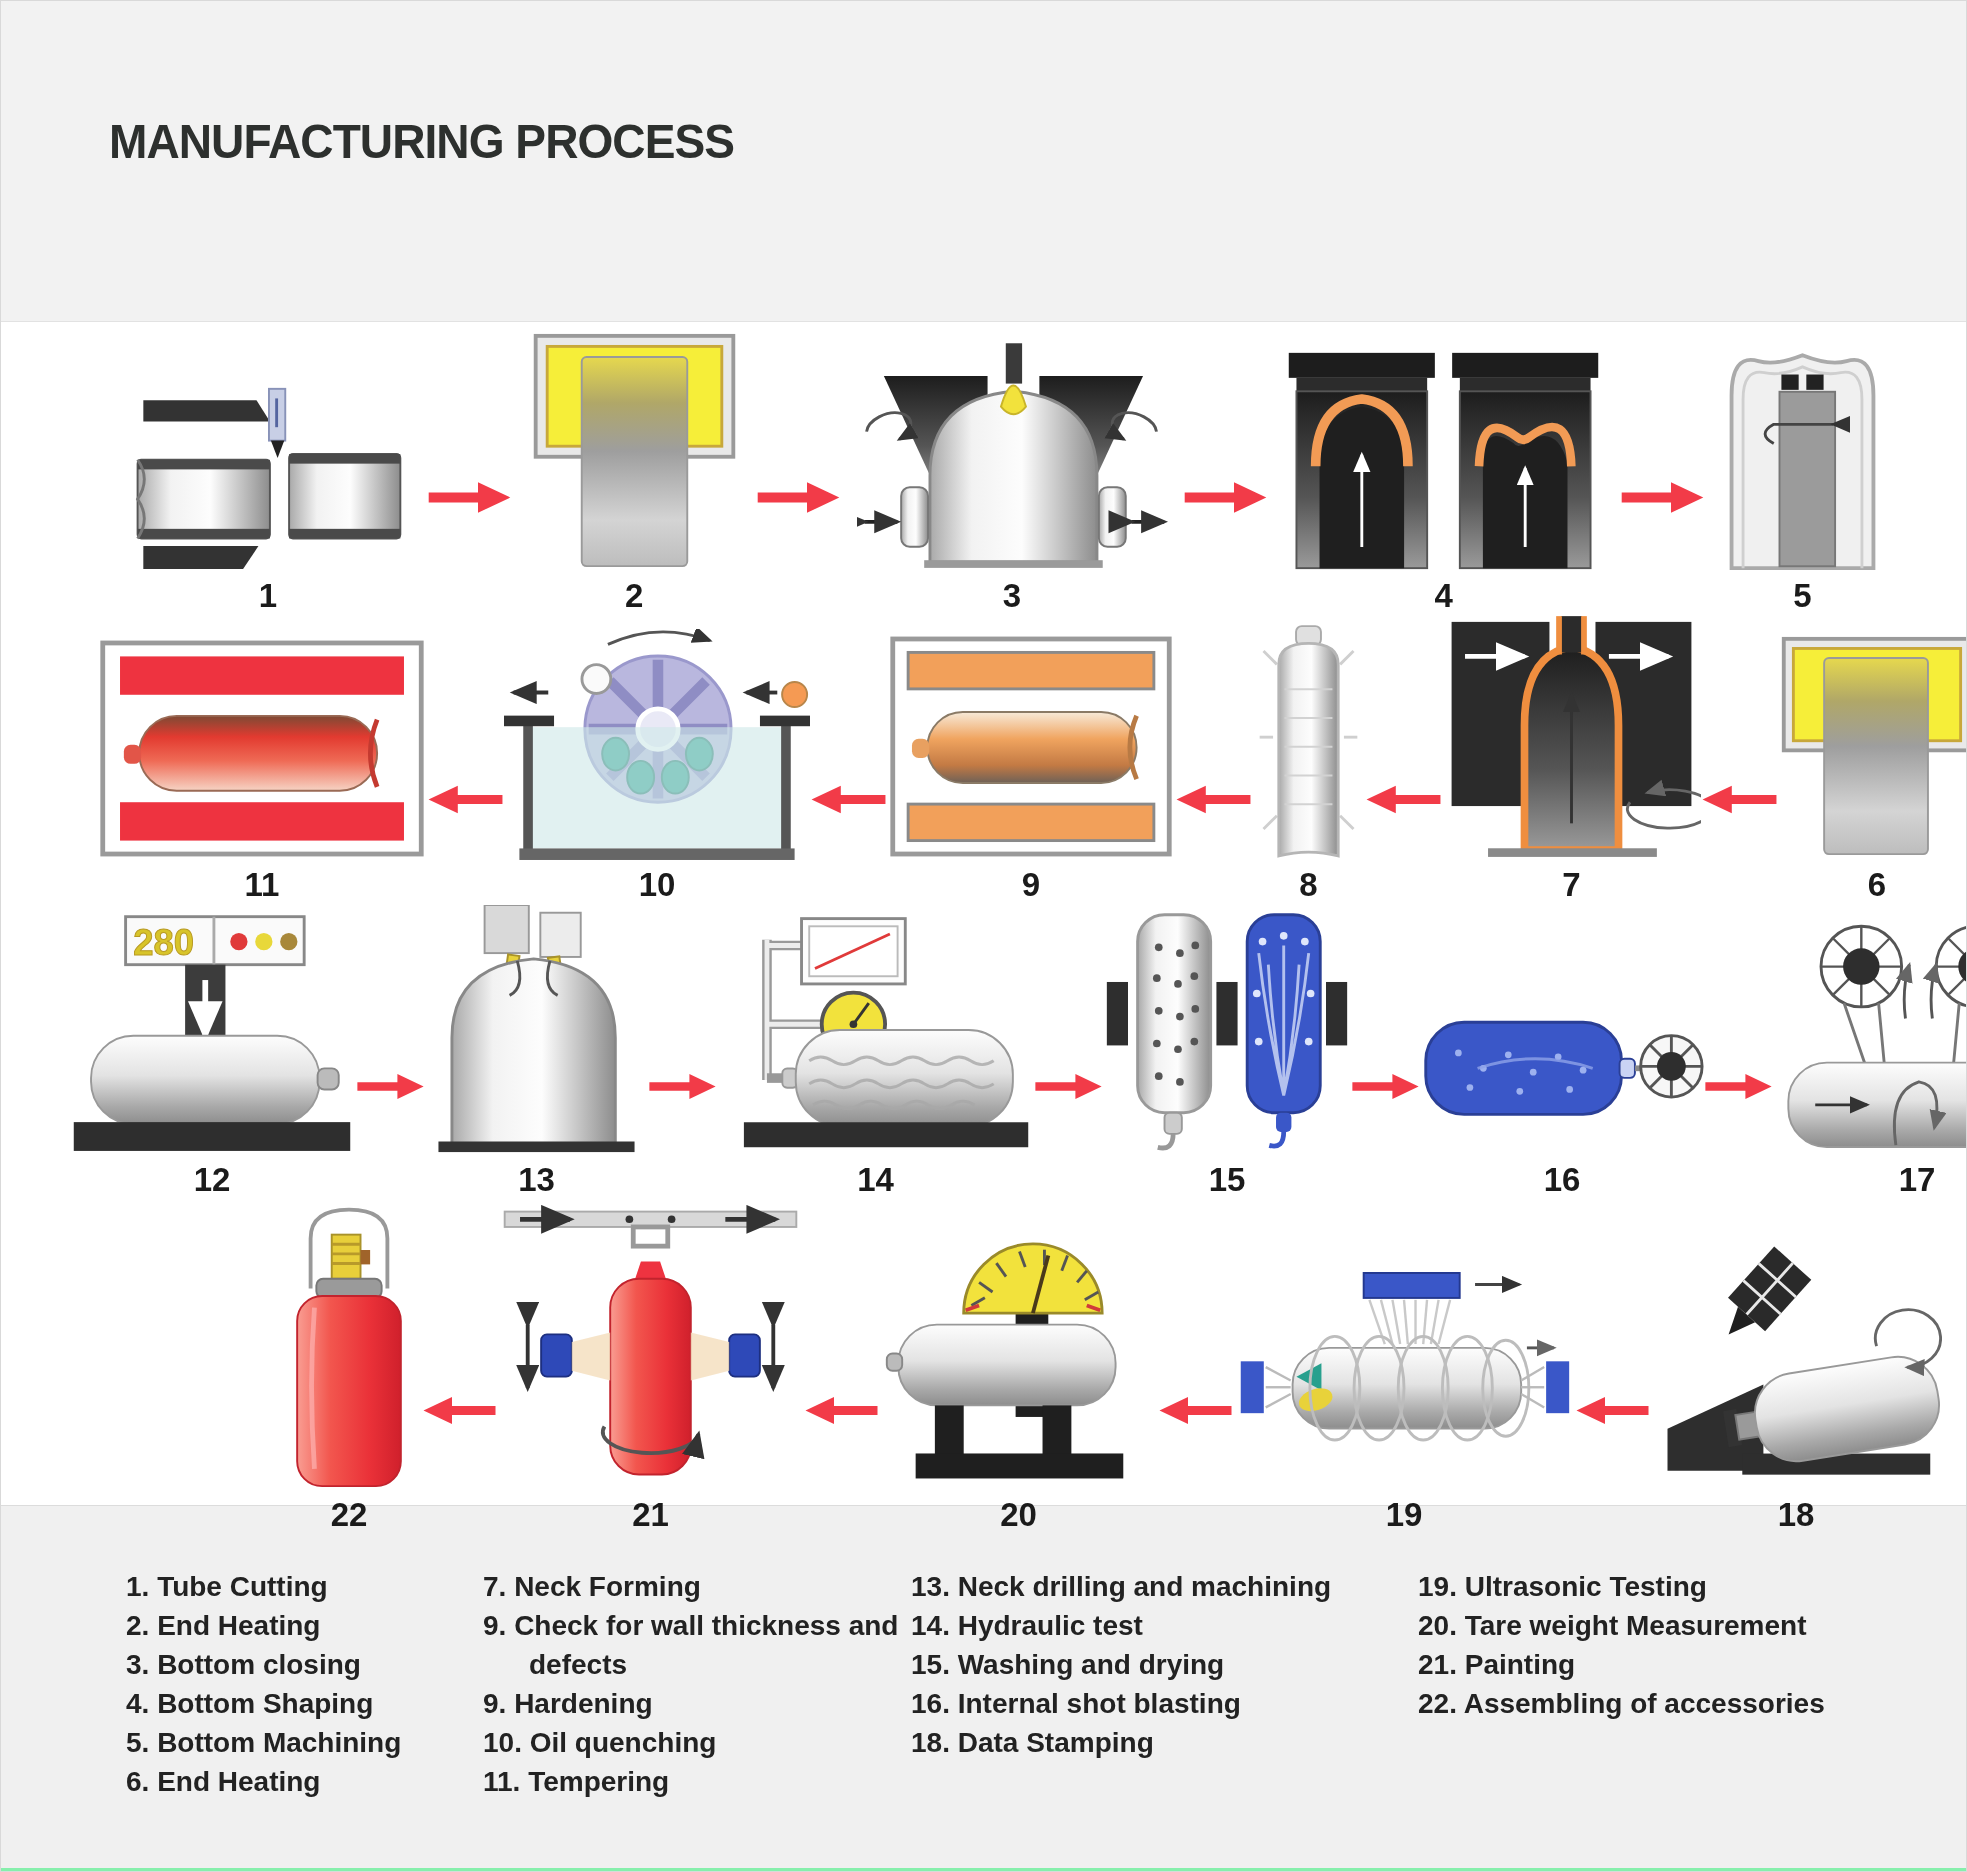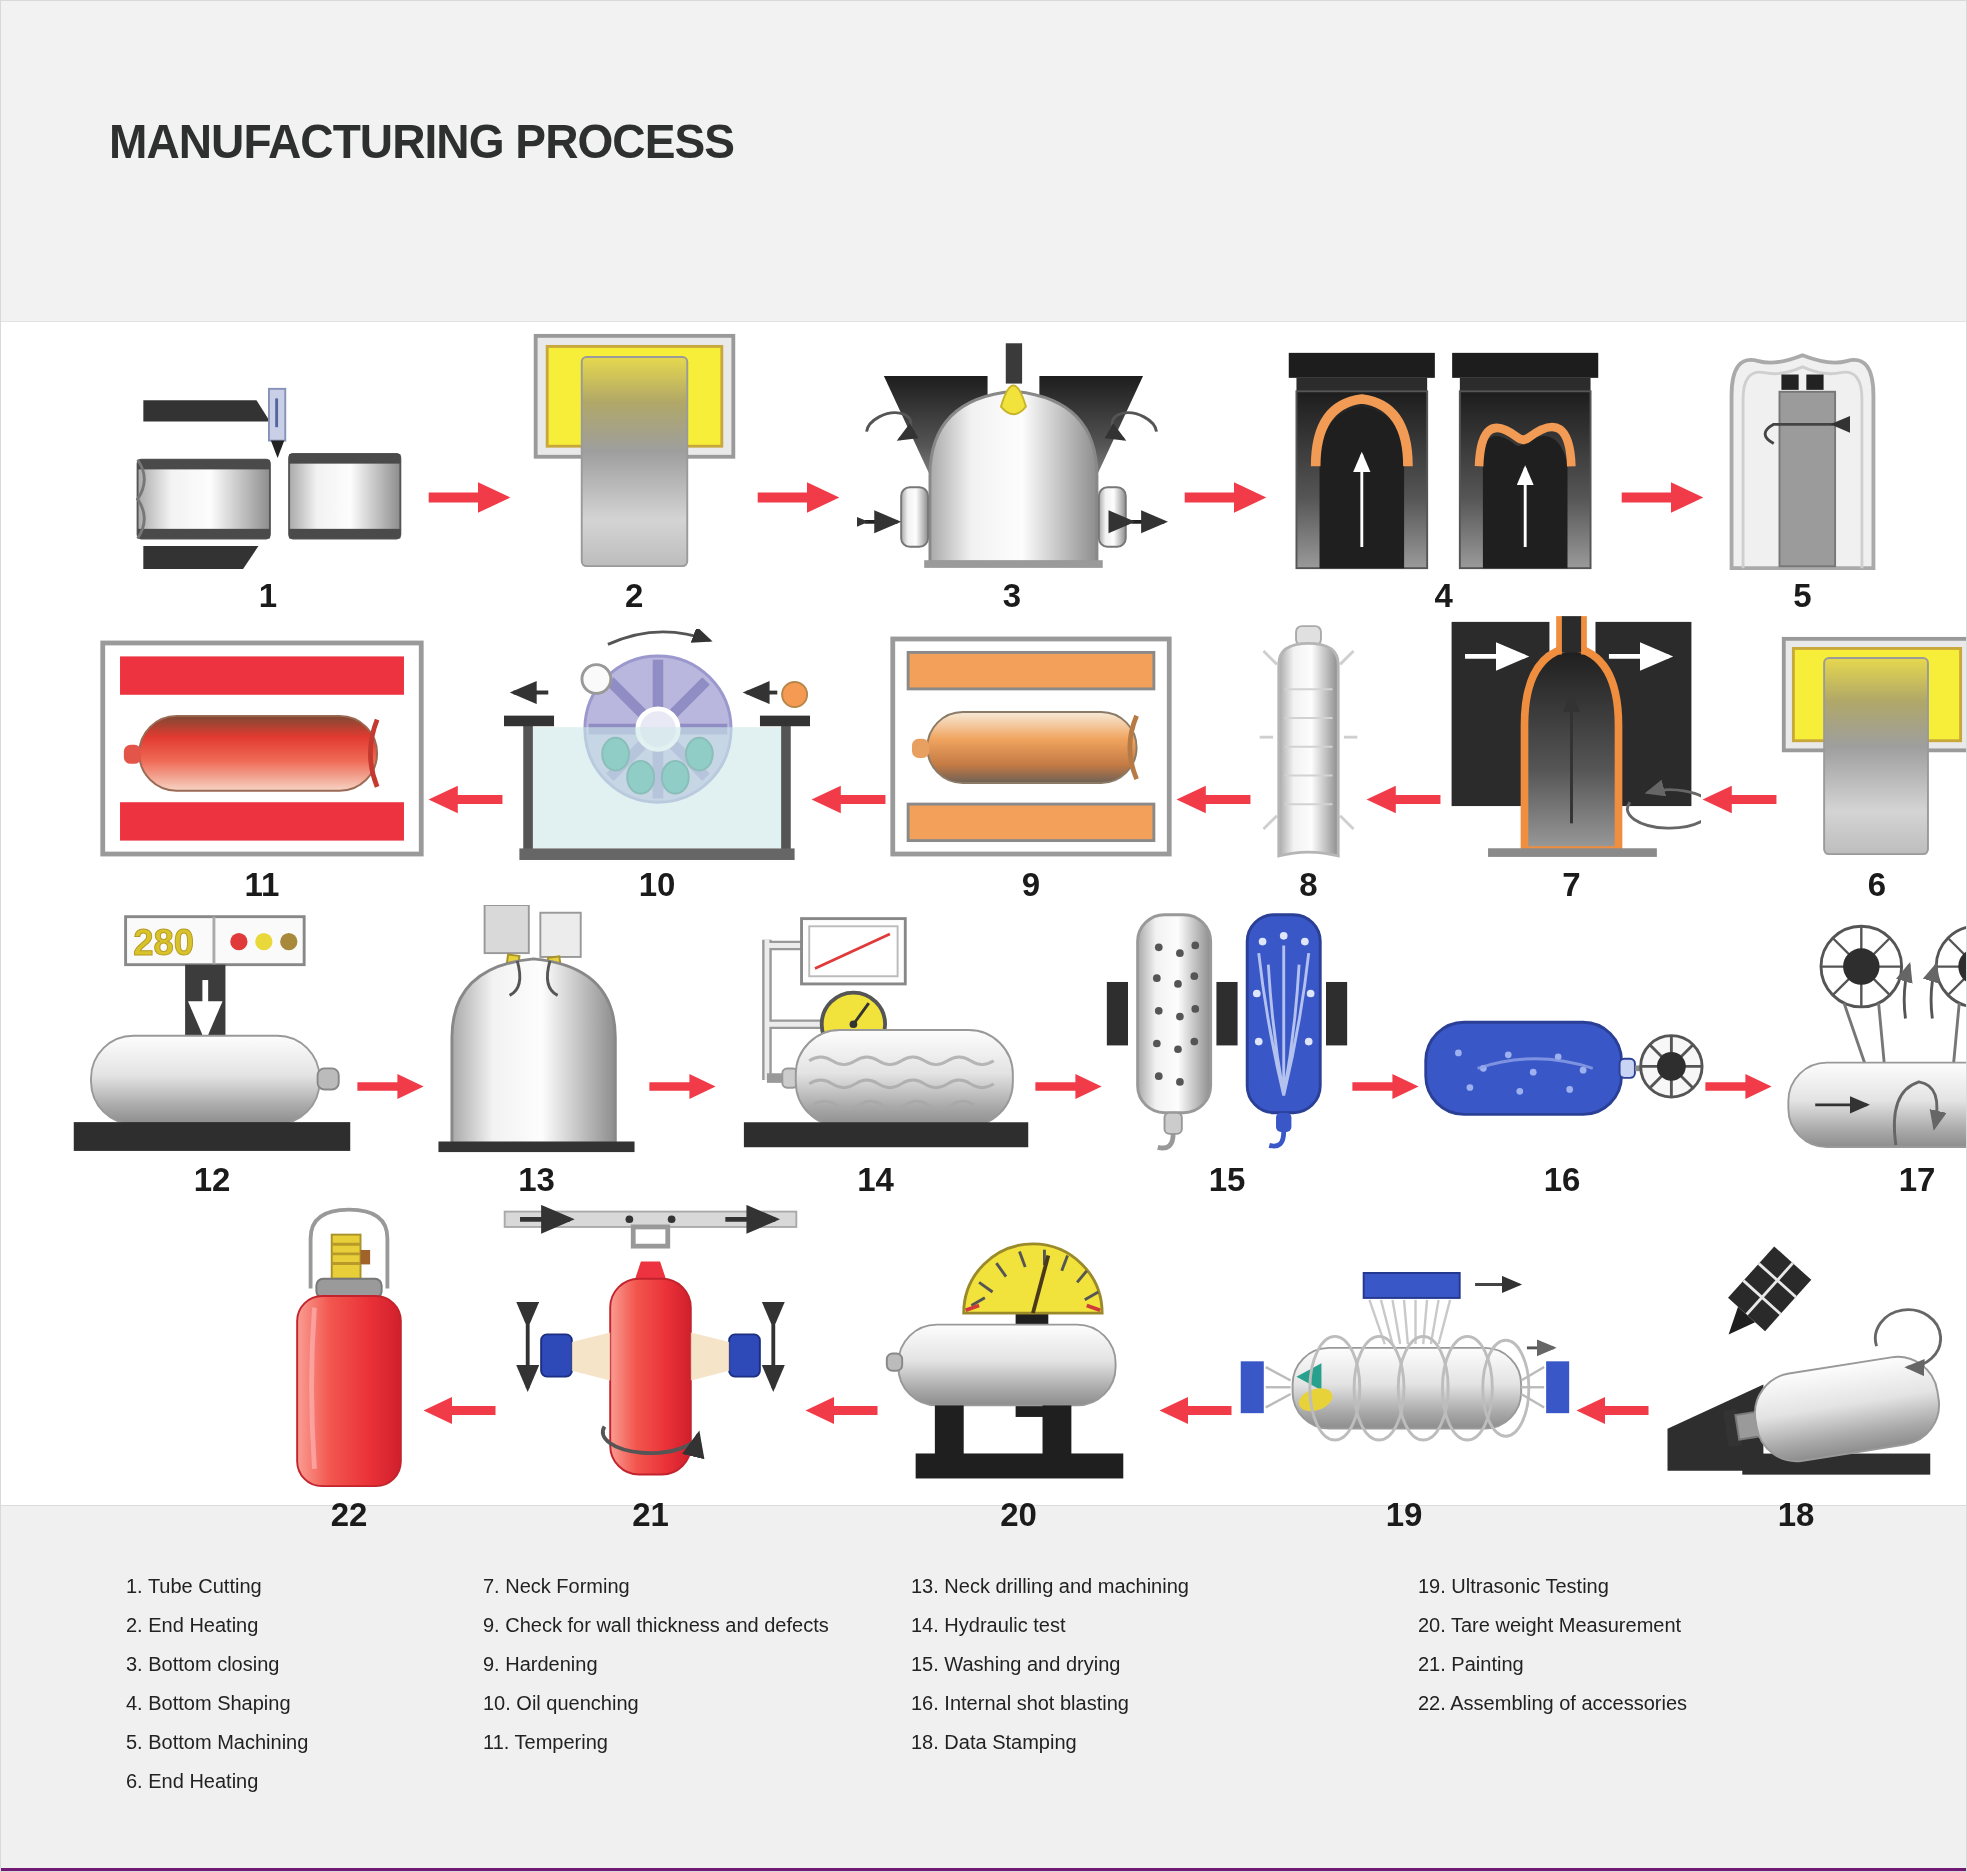--- a/index.html
+++ b/index.html
@@ -1,18 +1,18 @@
 <!DOCTYPE html>
 <html><head>
 <meta charset="utf-8">
 <style>
   html,body{margin:0;padding:0;background:#e8e8e8;}
   *{box-sizing:border-box;}
   #frame{
-    width:1967px;height:1872px;background:#701a75;
+    width:1967px;height:1872px;background:#86efac;
     border:1.9px solid #d9d9d9;position:relative;overflow:hidden;
     font-family:"Liberation Sans", sans-serif;
   }
   
   #header{height:320px;background:#f2f2f2;position:relative;}
   #page-title{
     position:absolute;left:108px;top:113px;margin:0;
     font-size:48px;font-weight:bold;letter-spacing:-1px;color:#2d302e;
     transform:scaleX(.96);transform-origin:left;
   }
@@ -37,21 +37,21 @@
   .ab3{margin-bottom:94px;}  .ab4{margin-bottom:104px;}
   .arrow-left{transform:scaleX(-1);}
   svg{display:block;}
   
   #legend{
     height:362px;background:#f0f0f0;display:flex;
     padding:61px 0 0 125px;
   }
   .lcol{list-style:none;margin:0;padding:0;}
   .lcol li{
-    font-size:20px;font-weight:normal;color:#222;line-height:39px;
+    font-size:28px;font-weight:bold;color:#222;line-height:39px;
     padding-left:46px;text-indent:-46px;
   }
   .lc1{width:357px;} .lc2{width:428px;} .lc3{width:507px;} .lc4{width:459px;}
 </style>
 </head>
 <body>
 
 <svg width="0" height="0" style="position:absolute">
   <defs>
     <linearGradient id="gMetalH" x1="0" y1="0" x2="0" y2="1">

